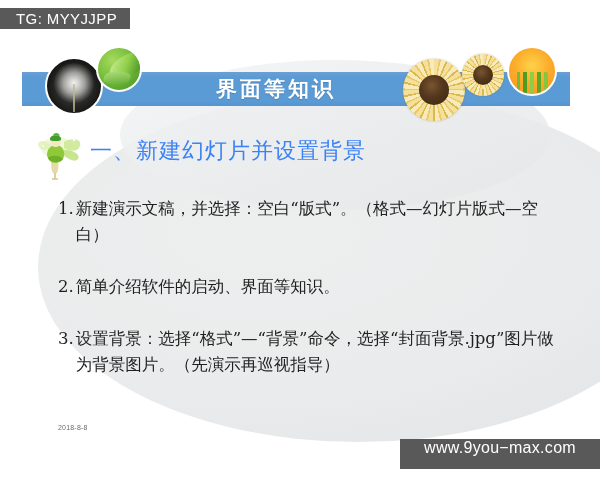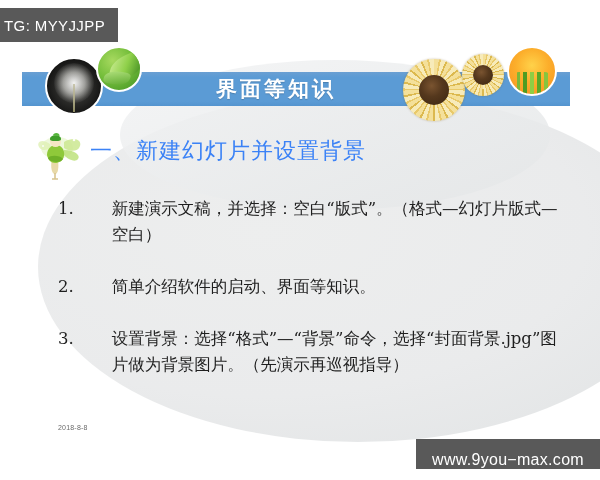--- a/index.html
+++ b/index.html
@@ -43,22 +43,22 @@
     height: 150px;
     border-radius: 50%;
     background: linear-gradient(160deg, #f2f3f4 0%, #e8eaeb 70%, #e4e6e7 100%);
     opacity: .85;
   }
 
   
   .tg-badge {
     position: absolute;
     left: 0px; top: 8px;
-    height: 34px;
-    padding: 0 13px 0 4px;
+    height: 21px;
+    padding: 0 13px 0 16px;
     display: flex;
     align-items: center;
     background: #595959;
     color: #ffffff;
     font-size: 15px;
     letter-spacing: .4px;
     z-index: 40;
   }
 
   
@@ -236,41 +236,40 @@
     line-height: 26px;
     color: #1f1f1f;
   }
   .list-item .num {
     flex: 0 0 auto;
     padding-right: 2px;
     white-space: nowrap;
   }
   .list-item .txt {
     flex: 1 1 auto;
-    margin-left: 36px;
   }
 
   
   .slide-date {
     position: absolute;
     left: 58px;
     top: 424px;
     font-size: 7px;
     color: #6b6b6b;
     letter-spacing: .2px;
     z-index: 30;
   }
   .watermark {
     position: absolute;
     right: 0px;
     bottom: 11px;
     height: 30px;
-    padding: 0 16px;
+    padding: 0 24px;
     display: flex;
-    align-items: flex-end;
+    align-items: flex-start;
     background: #595959;
     color: #ffffff;
     font-size: 16px;
     letter-spacing: .3px;
     z-index: 40;
   }
 </style>
 </head>
 <body>
 

